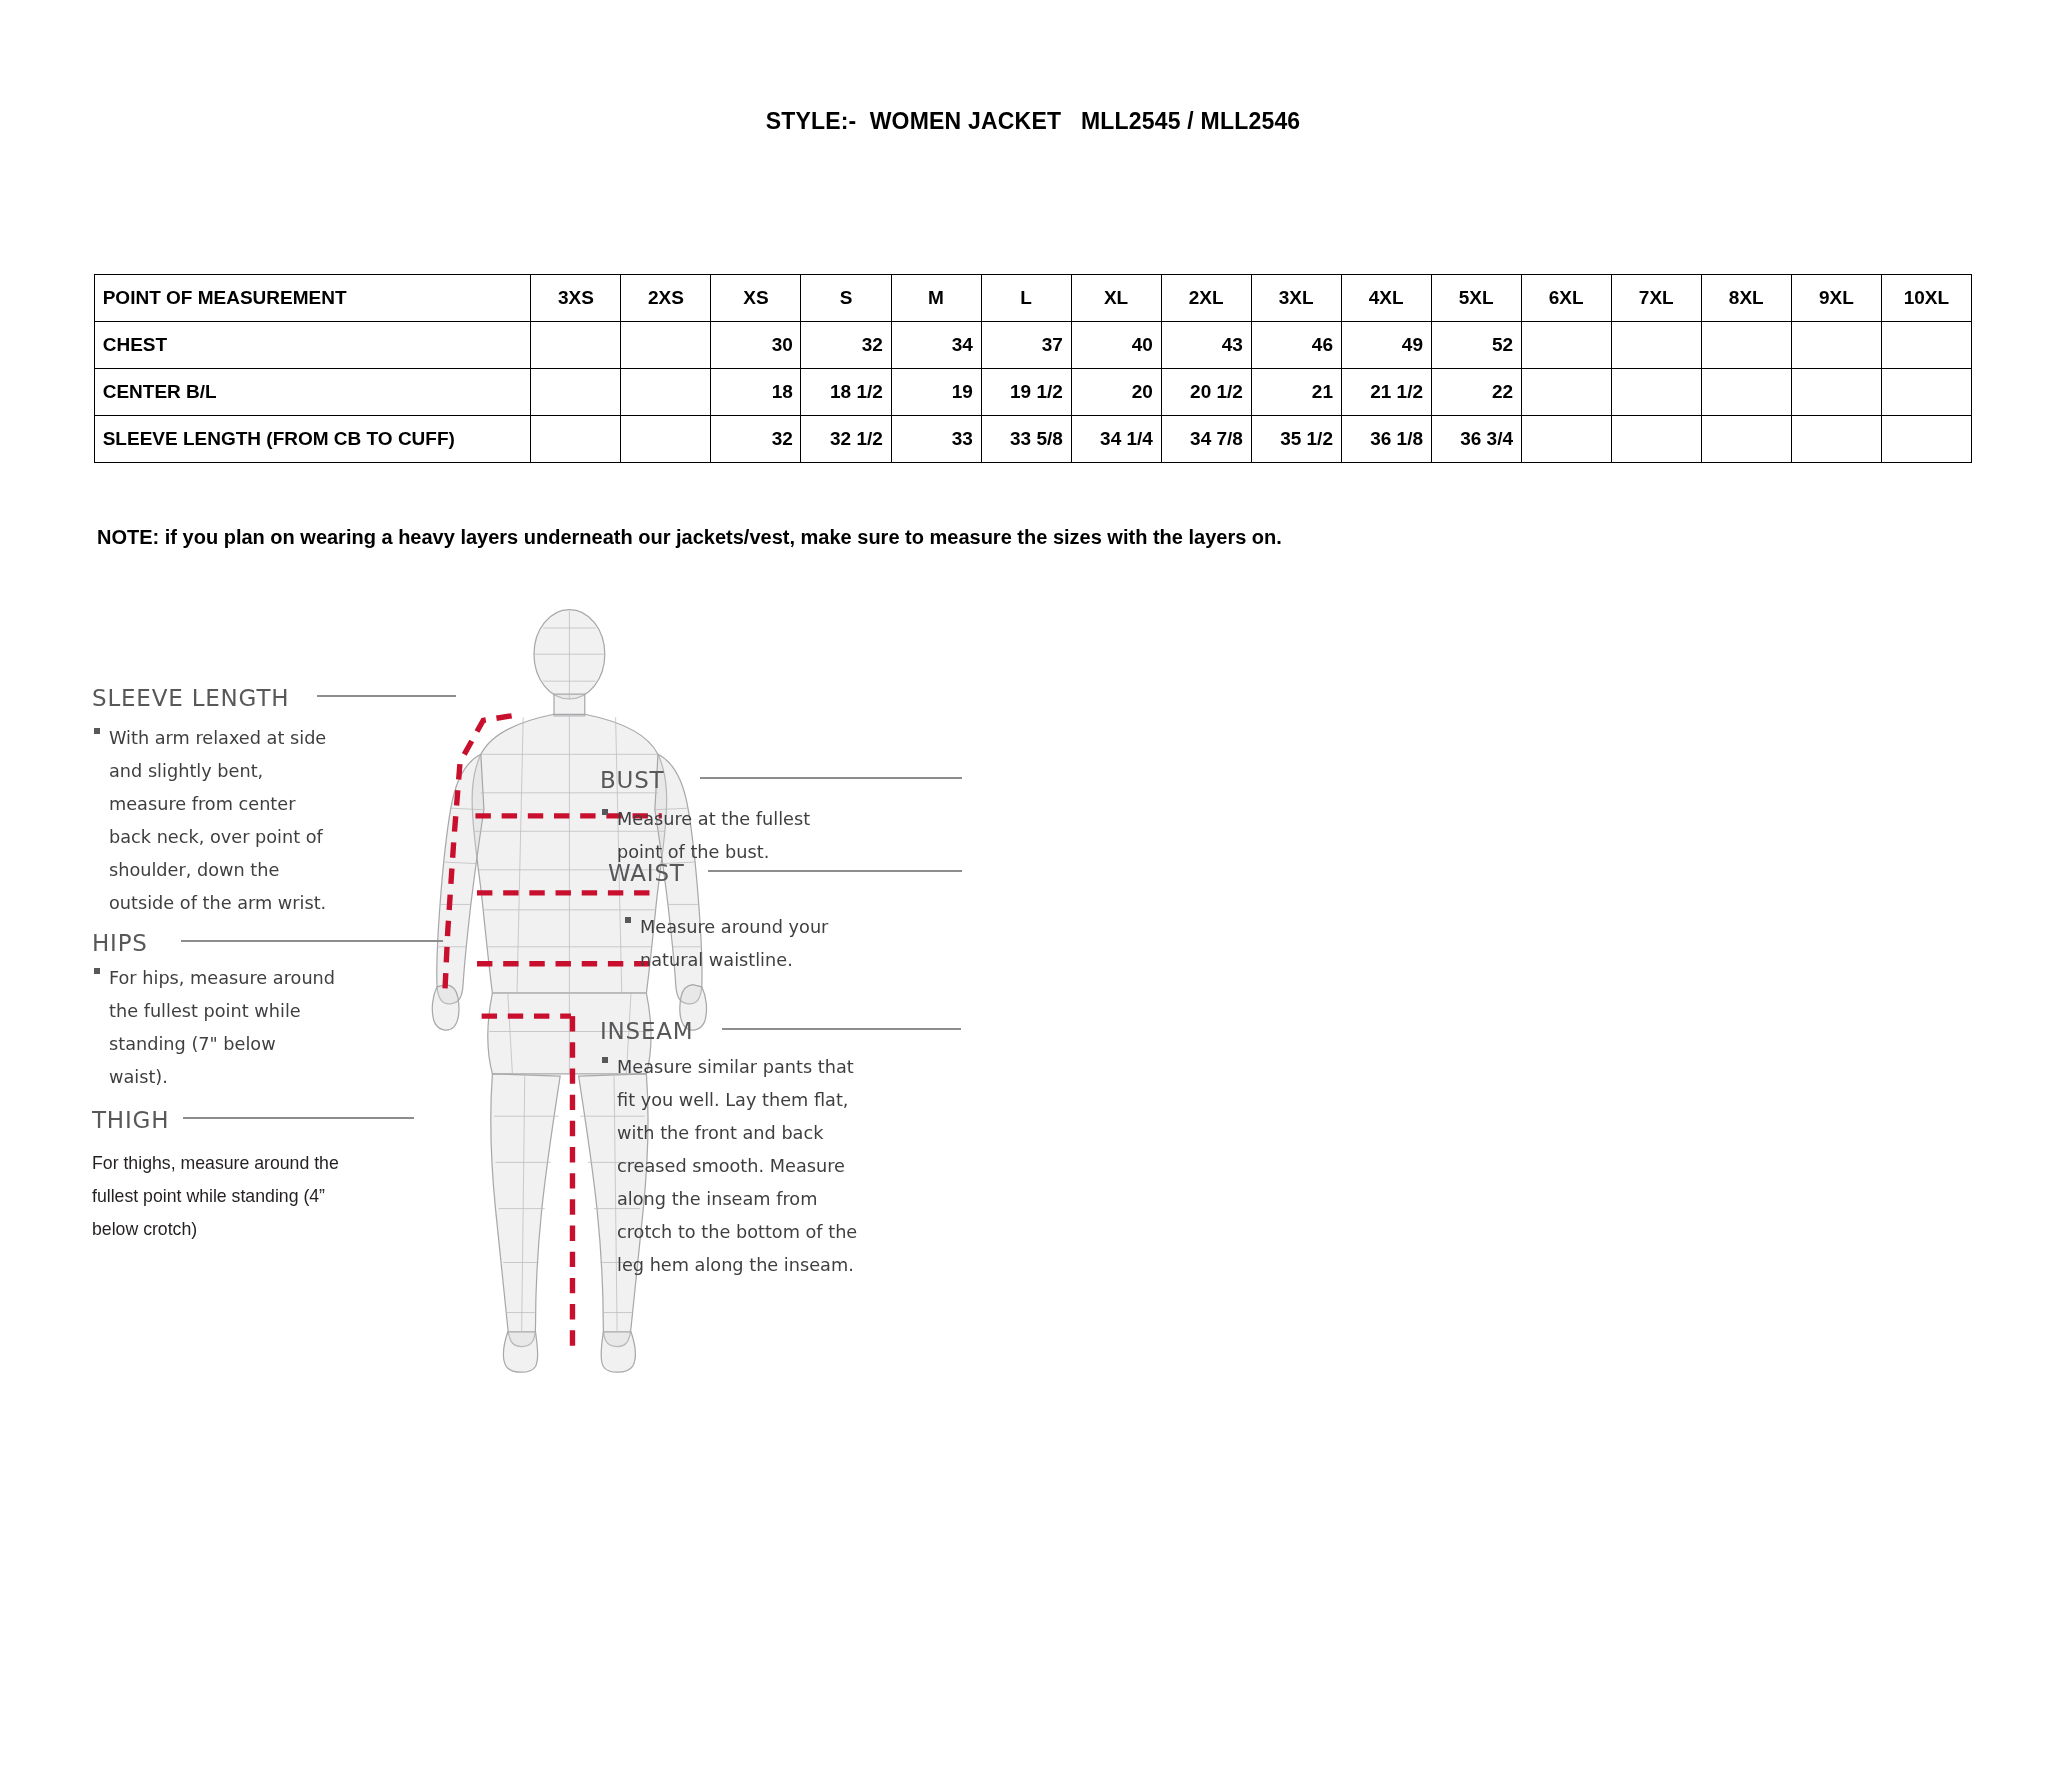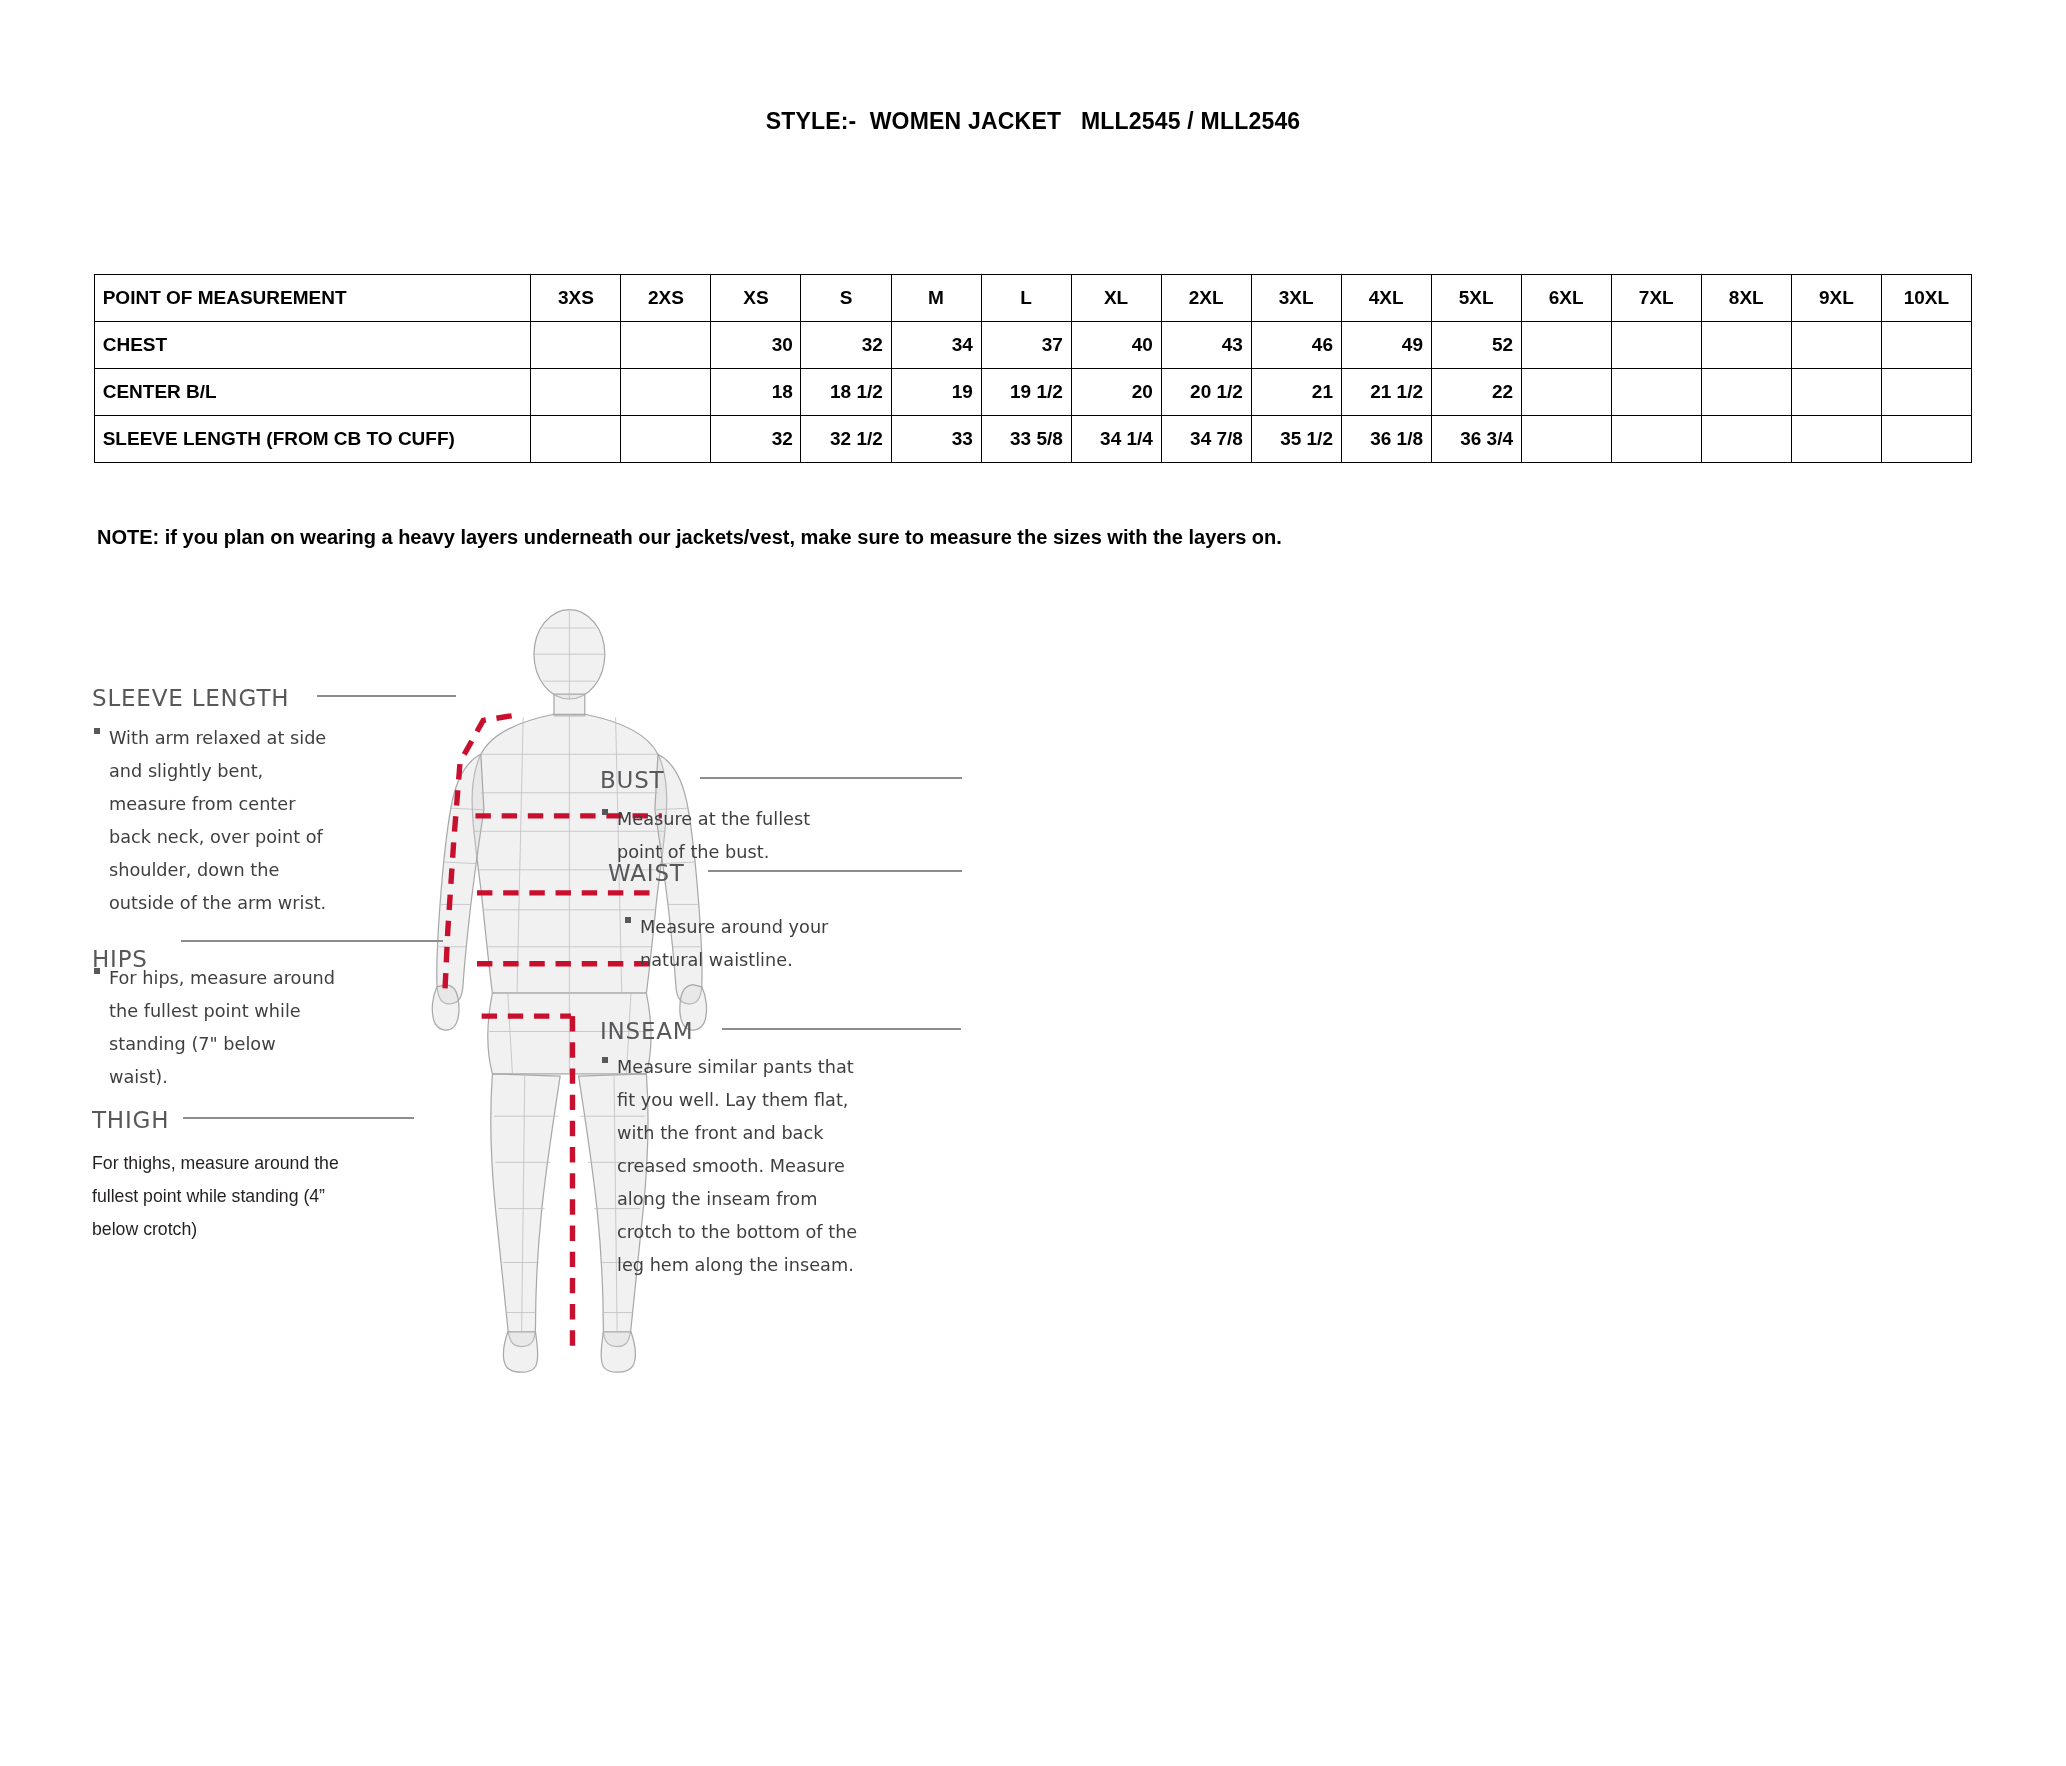--- a/index.html
+++ b/index.html
@@ -293,21 +293,21 @@
         <path d="M506 530 L622 530"></path>
 
         <path d="M624 530 L624 965"></path>
       </g>
     </svg>
 
     <div class="label-head" style="left:0px; top:77px;">SLEEVE LENGTH</div>
     <div class="rule" style="left:225px; top:87px; width:139px;"></div>
     <div class="label-body" style="left:17px; top:114px; width:231px;"><span class="bullet"></span>With arm relaxed at side and slightly bent, measure from center back neck, over point of shoulder, down the outside of the arm wrist.</div>
 
-    <div class="label-head" style="left:0px; top:322px;margin-top:16px;">HIPS</div>
+    <div class="label-head" style="left:0px; top:322px;">HIPS</div>
     <div class="rule" style="left:89px; top:332px; width:262px;"></div>
     <div class="label-body" style="left:17px; top:354px; width:231px;"><span class="bullet"></span>For hips, measure around the fullest point while standing (7" below waist).</div>
 
     <div class="label-head" style="left:0px; top:499px;">THIGH</div>
     <div class="rule" style="left:91px; top:509px; width:231px;"></div>
     <div class="label-body" style="left:0px; top:539px; width:254px; font-family:'Liberation Sans', sans-serif; color:#231f20;">For thighs, measure around the fullest point while standing (4” below crotch)</div>
 
     <div class="label-head" style="left:508px; top:159px;">BUST</div>
     <div class="rule" style="left:608px; top:169px; width:262px;"></div>
     <div class="label-body" style="left:525px; top:195px; width:231px;"><span class="bullet"></span>Measure at the fullest point of the bust.</div>

